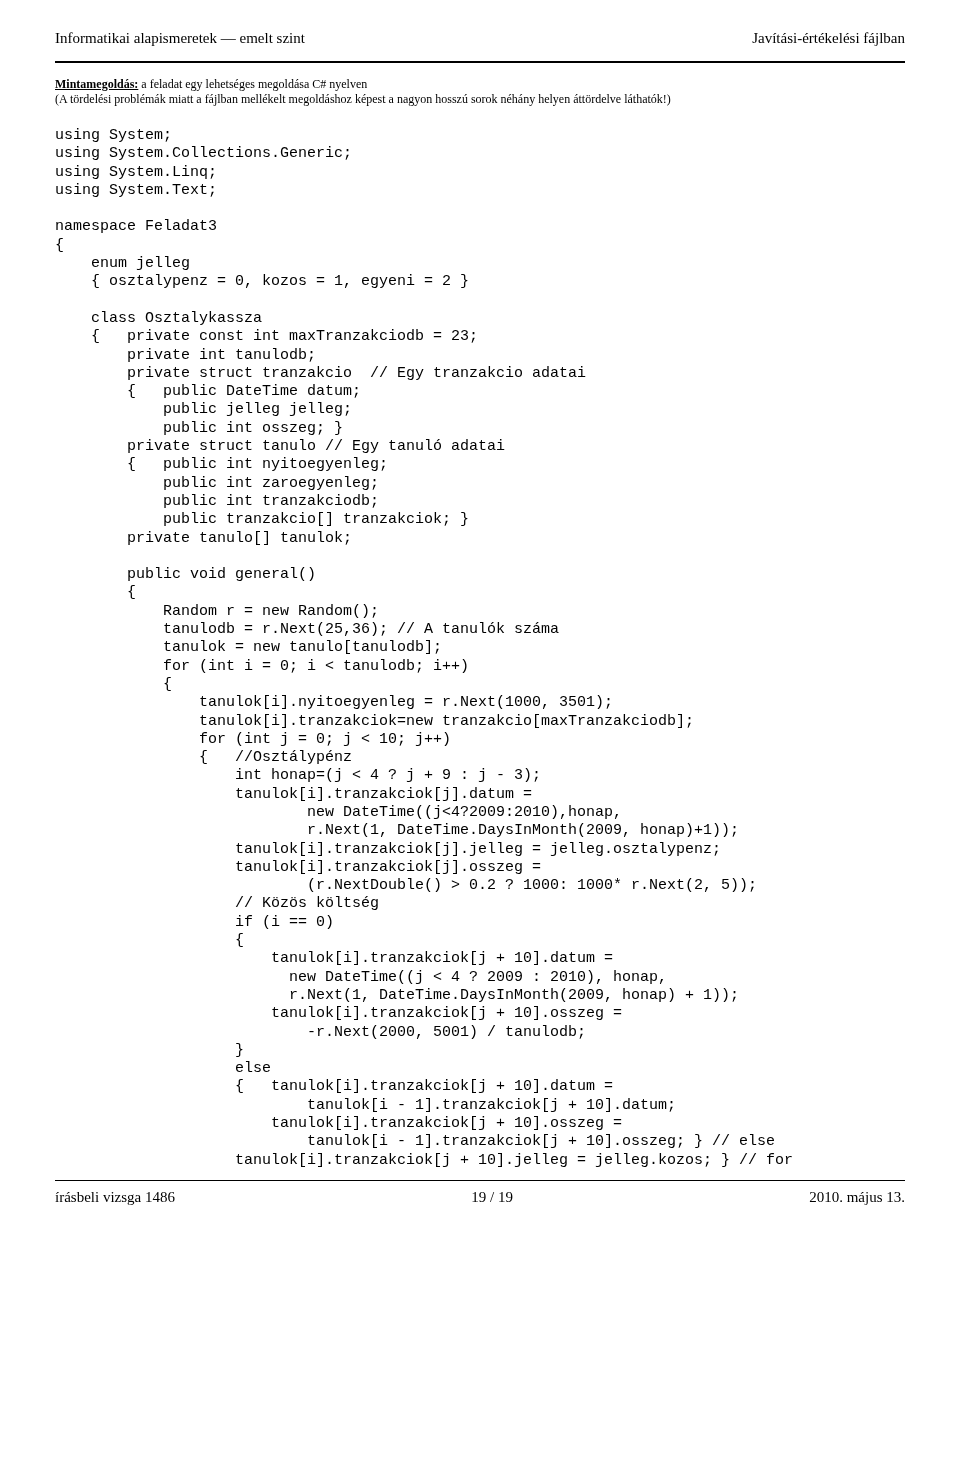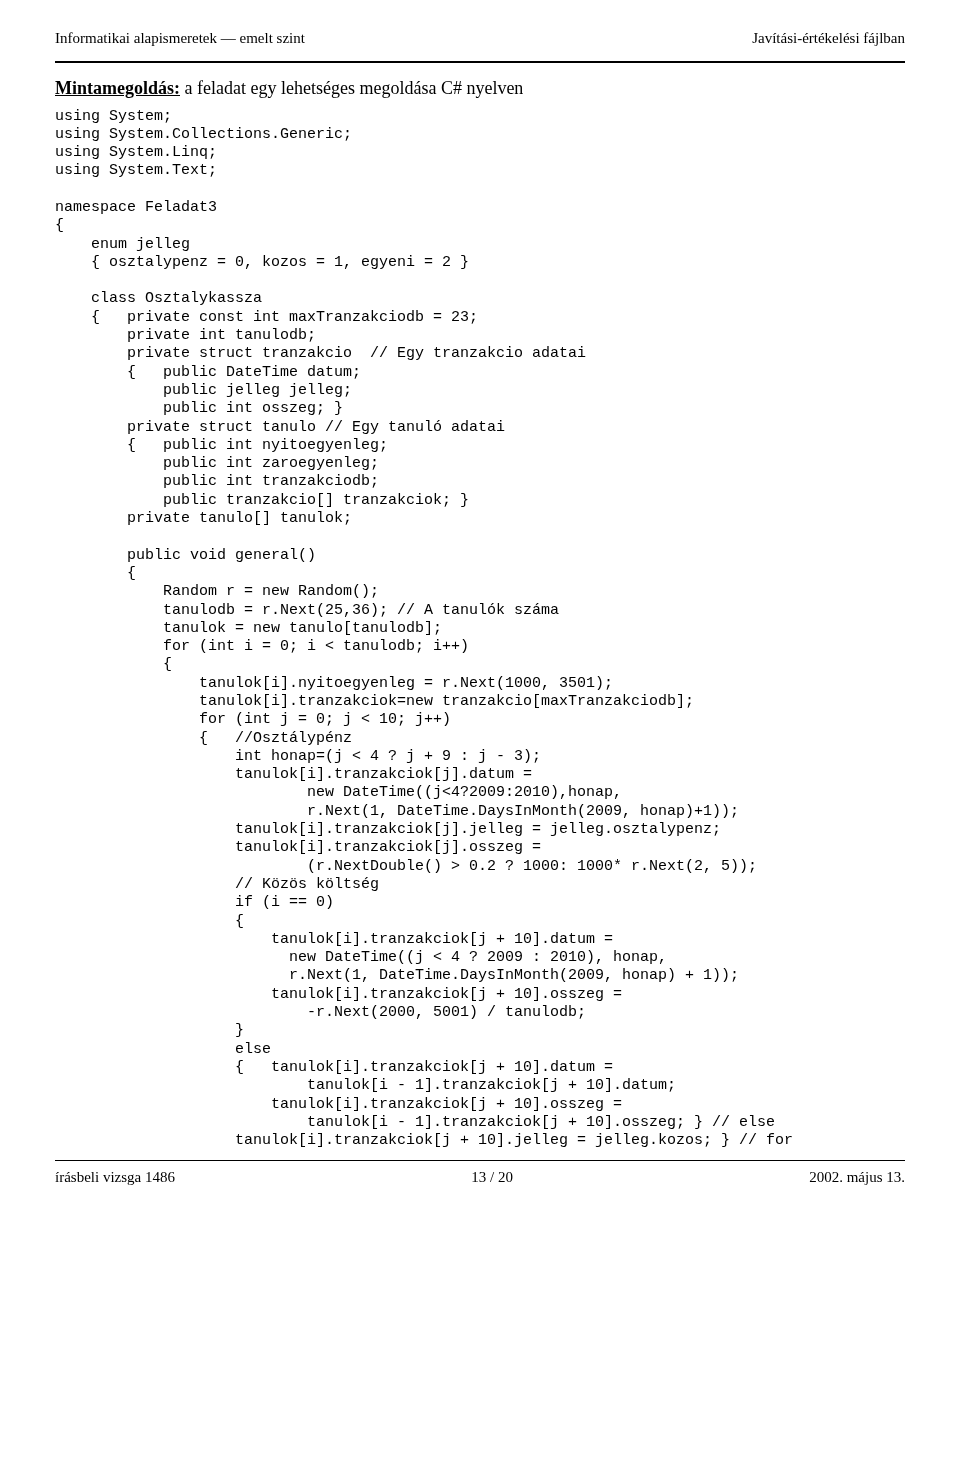--- a/index.html
+++ b/index.html
@@ -25,23 +25,23 @@
       border: none;
       border-top: 2.5px solid #000;
       margin: 6px 0 14px 0;
     }
     .divider-thin {
       border: none;
       border-top: 1px solid #000;
       margin: 10px 0 8px 0;
     }
     .intro {
-      font-size: 18px;
+      font-size: 12px;
       line-height: 1.25;
-      margin-bottom: 8px;
+      margin-bottom: 20px;
     }
     .intro .underline {
       text-decoration: underline;
       font-weight: bold;
     }
     pre.code {
       font-family: "Courier New", Courier, monospace;
       font-size: 15px;
       line-height: 1.22;
       white-space: pre;
@@ -58,20 +58,21 @@
 <body>
 
 <div class="page">
   <div class="header-line">
     <span>Informatikai alapismeretek — emelt szint</span>
     <span>Javítási-értékelési fájlban</span>
   </div>
   <hr class="divider-thick">
   <div class="intro">
     <span class="underline">Mintamegoldás:</span><span> a feladat egy lehetséges megoldása C# nyelven</span><br>
+    <span>(A tördelési problémák miatt a fájlban mellékelt megoldáshoz képest a nagyon hosszú sorok néhány helyen áttördelve láthatók!)</span>
   </div>
   <pre class="code">using System;
 using System.Collections.Generic;
 using System.Linq;
 using System.Text;
 
 namespace Feladat3
 {
     enum jelleg
     { osztalypenz = 0, kozos = 1, egyeni = 2 }
@@ -119,16 +120,16 @@
                     }
                     else
                     {   tanulok[i].tranzakciok[j + 10].datum =
                             tanulok[i - 1].tranzakciok[j + 10].datum;
                         tanulok[i].tranzakciok[j + 10].osszeg =
                             tanulok[i - 1].tranzakciok[j + 10].osszeg; } // else
                     tanulok[i].tranzakciok[j + 10].jelleg = jelleg.kozos; } // for</pre>
   <hr class="divider-thin">
   <div class="footer-line">
     <span>írásbeli vizsga 1486</span>
-    <span>13 / 20</span>
-    <span>2002. május 13.</span>
+    <span>19 / 19</span>
+    <span>2010. május 13.</span>
   </div>
 </div>
 
 </body></html>

